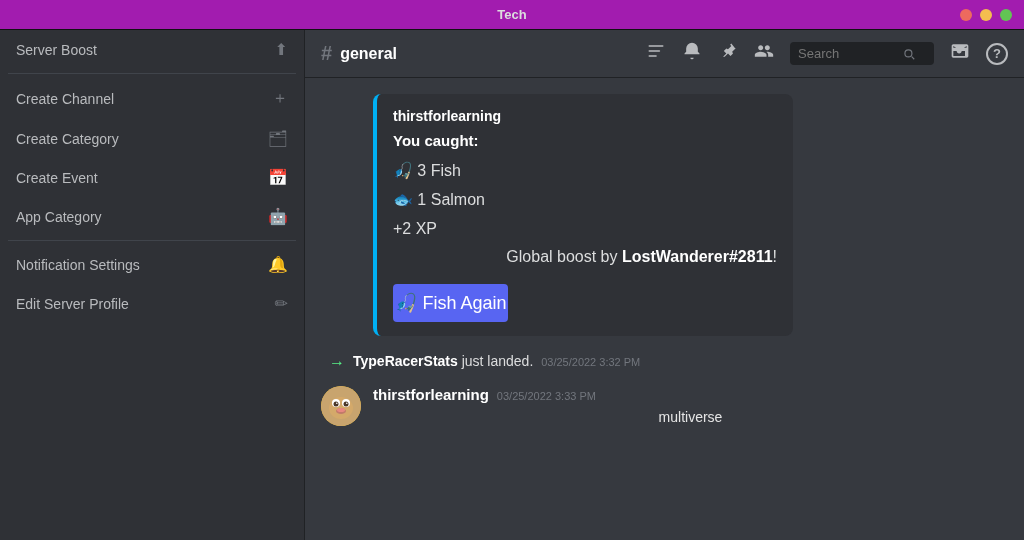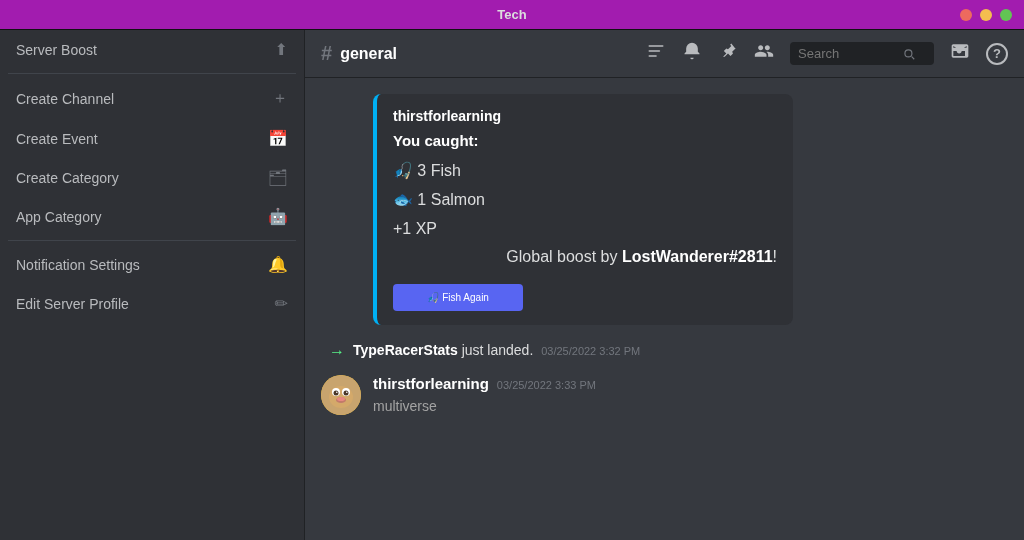--- a/index.html
+++ b/index.html
@@ -176,23 +176,24 @@
     .message-username {
       color: #ffffff;
       font-size: 15px;
       font-weight: 600;
     }
     .message-timestamp {
       color: #72767d;
       font-size: 11px;
     }
     .message-text {
-      color: #a3a3a3;
+      color: #e5e5e5;
       font-size: 14px;
       line-height: 1.5;
+      text-align: center;
     }
 
     
     .fishing-embed {
       background: #2f3136;
       border-radius: 8px;
       padding: 14px 16px;
       border-left: 4px solid #00b0f4;
       max-width: 420px;
       margin-left: 52px;
@@ -218,22 +219,22 @@
     .embed-line.boost { color: #dcddde; text-align: right; }
     .embed-line.boost strong { color: #ffffff; font-weight: 700; }
     .fish-again-btn {
       display: inline-flex;
       align-items: center;
       gap: 6px;
       background: #5865f2;
       color: #ffffff;
       border: none;
       border-radius: 4px;
-      padding: 8px 34px;
-      font-size: 10px;
+      padding: 8px 2px;
+      font-size: 18px;
       font-weight: 500;
       cursor: pointer;
       margin-top: 12px;
     }
 
     
     .system-message {
       display: flex;
       align-items: center;
       gap: 8px;
@@ -295,27 +296,27 @@
 
     <div class="sidebar-divider"></div>
 
 
     <div class="sidebar-menu-item">
       <span class="item-label">Create Channel</span>
       <span class="item-icon">＋</span>
     </div>
 
     <div class="sidebar-menu-item">
+      <span class="item-label">Create Category</span>
+      <span class="item-icon">🗂</span>
+    </div>
+
+    <div class="sidebar-menu-item">
       <span class="item-label">Create Event</span>
       <span class="item-icon">📅</span>
-    </div>
-
-    <div class="sidebar-menu-item">
-      <span class="item-label">Create Category</span>
-      <span class="item-icon">🗂</span>
     </div>
 
     <div class="sidebar-menu-item">
       <span class="item-label">App Category</span>
       <span class="item-icon">🤖</span>
     </div>
 
     <div class="sidebar-divider"></div>
 
     <div class="sidebar-menu-item">
@@ -378,21 +379,21 @@
     </div>
 
     <div class="messages">
 
       <div>
         <div class="fishing-embed">
           <div class="embed-author">thirstforlearning</div>
           <div class="embed-title">You caught:</div>
           <div class="embed-line">🎣 3 Fish</div>
           <div class="embed-line">🐟 1 Salmon</div>
-          <div class="embed-line xp">+1 XP</div>
+          <div class="embed-line xp">+2 XP</div>
           <div class="embed-line boost">
             <span>Global boost by </span><strong>LostWanderer#2811</strong><span>!</span>
           </div>
           <button class="fish-again-btn">🎣 Fish Again</button>
         </div>
       </div>
 
       <div class="system-message">
         <span class="system-arrow">→</span>
         <span class="system-text">

